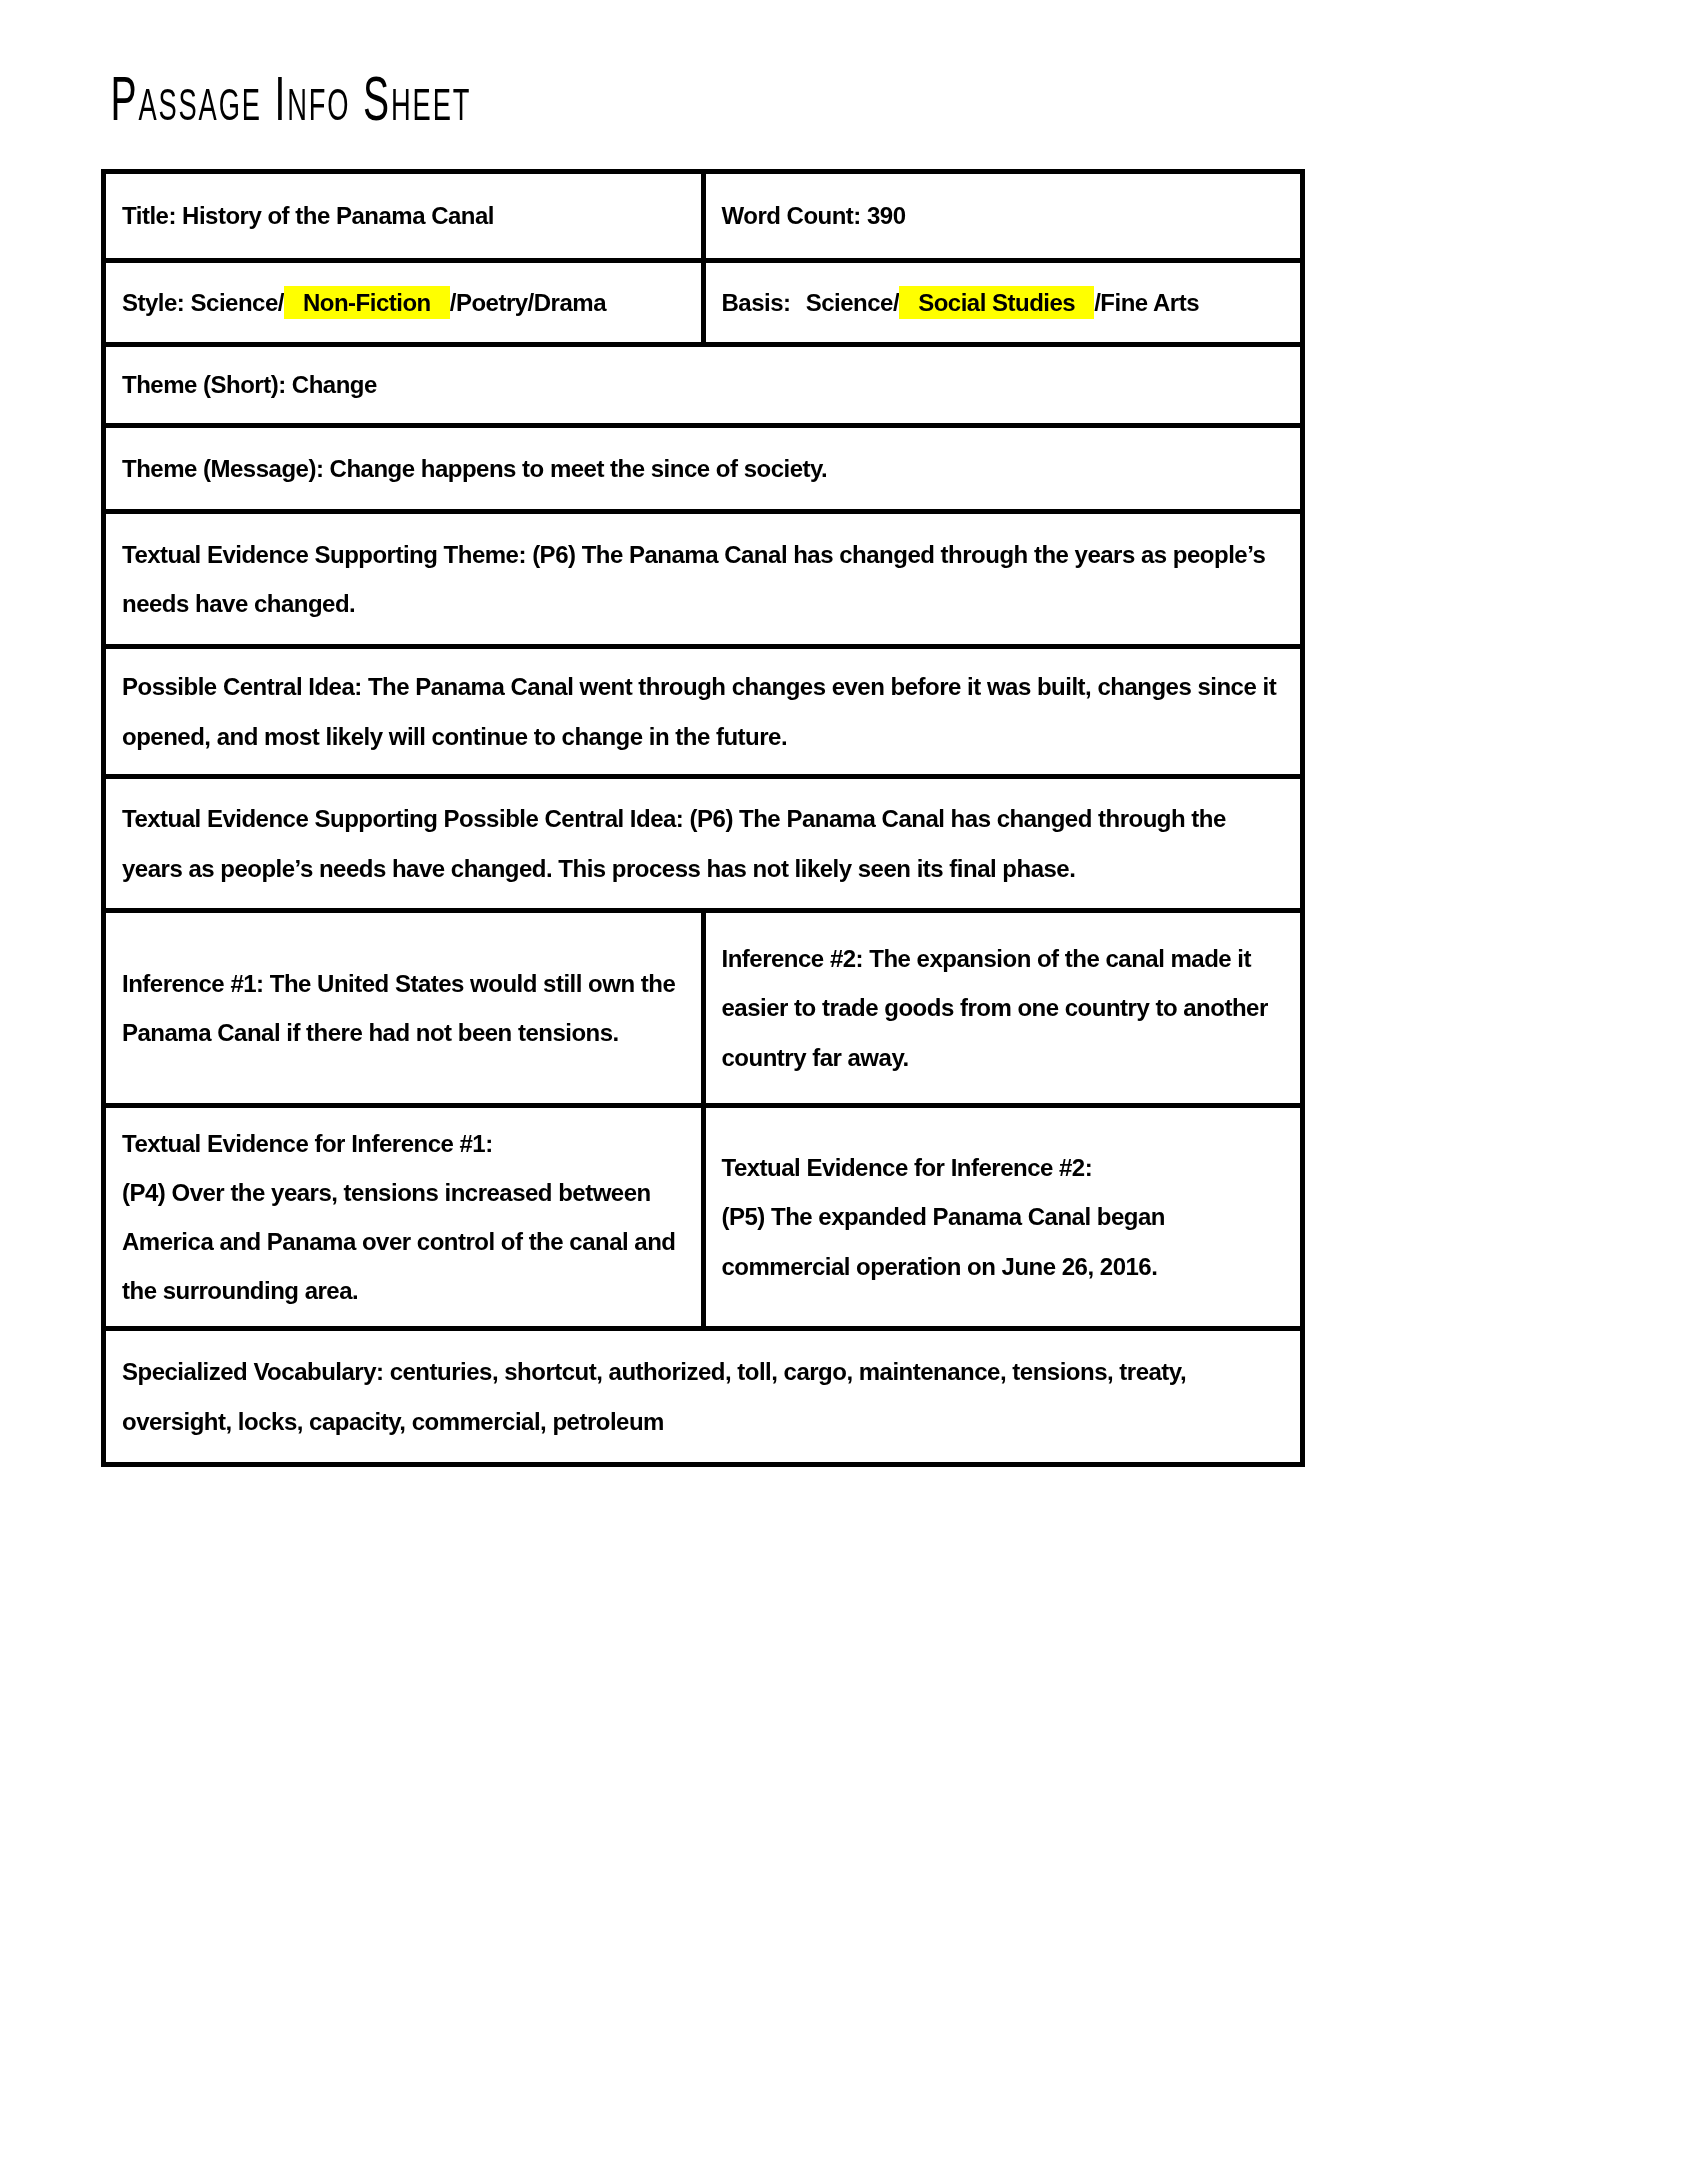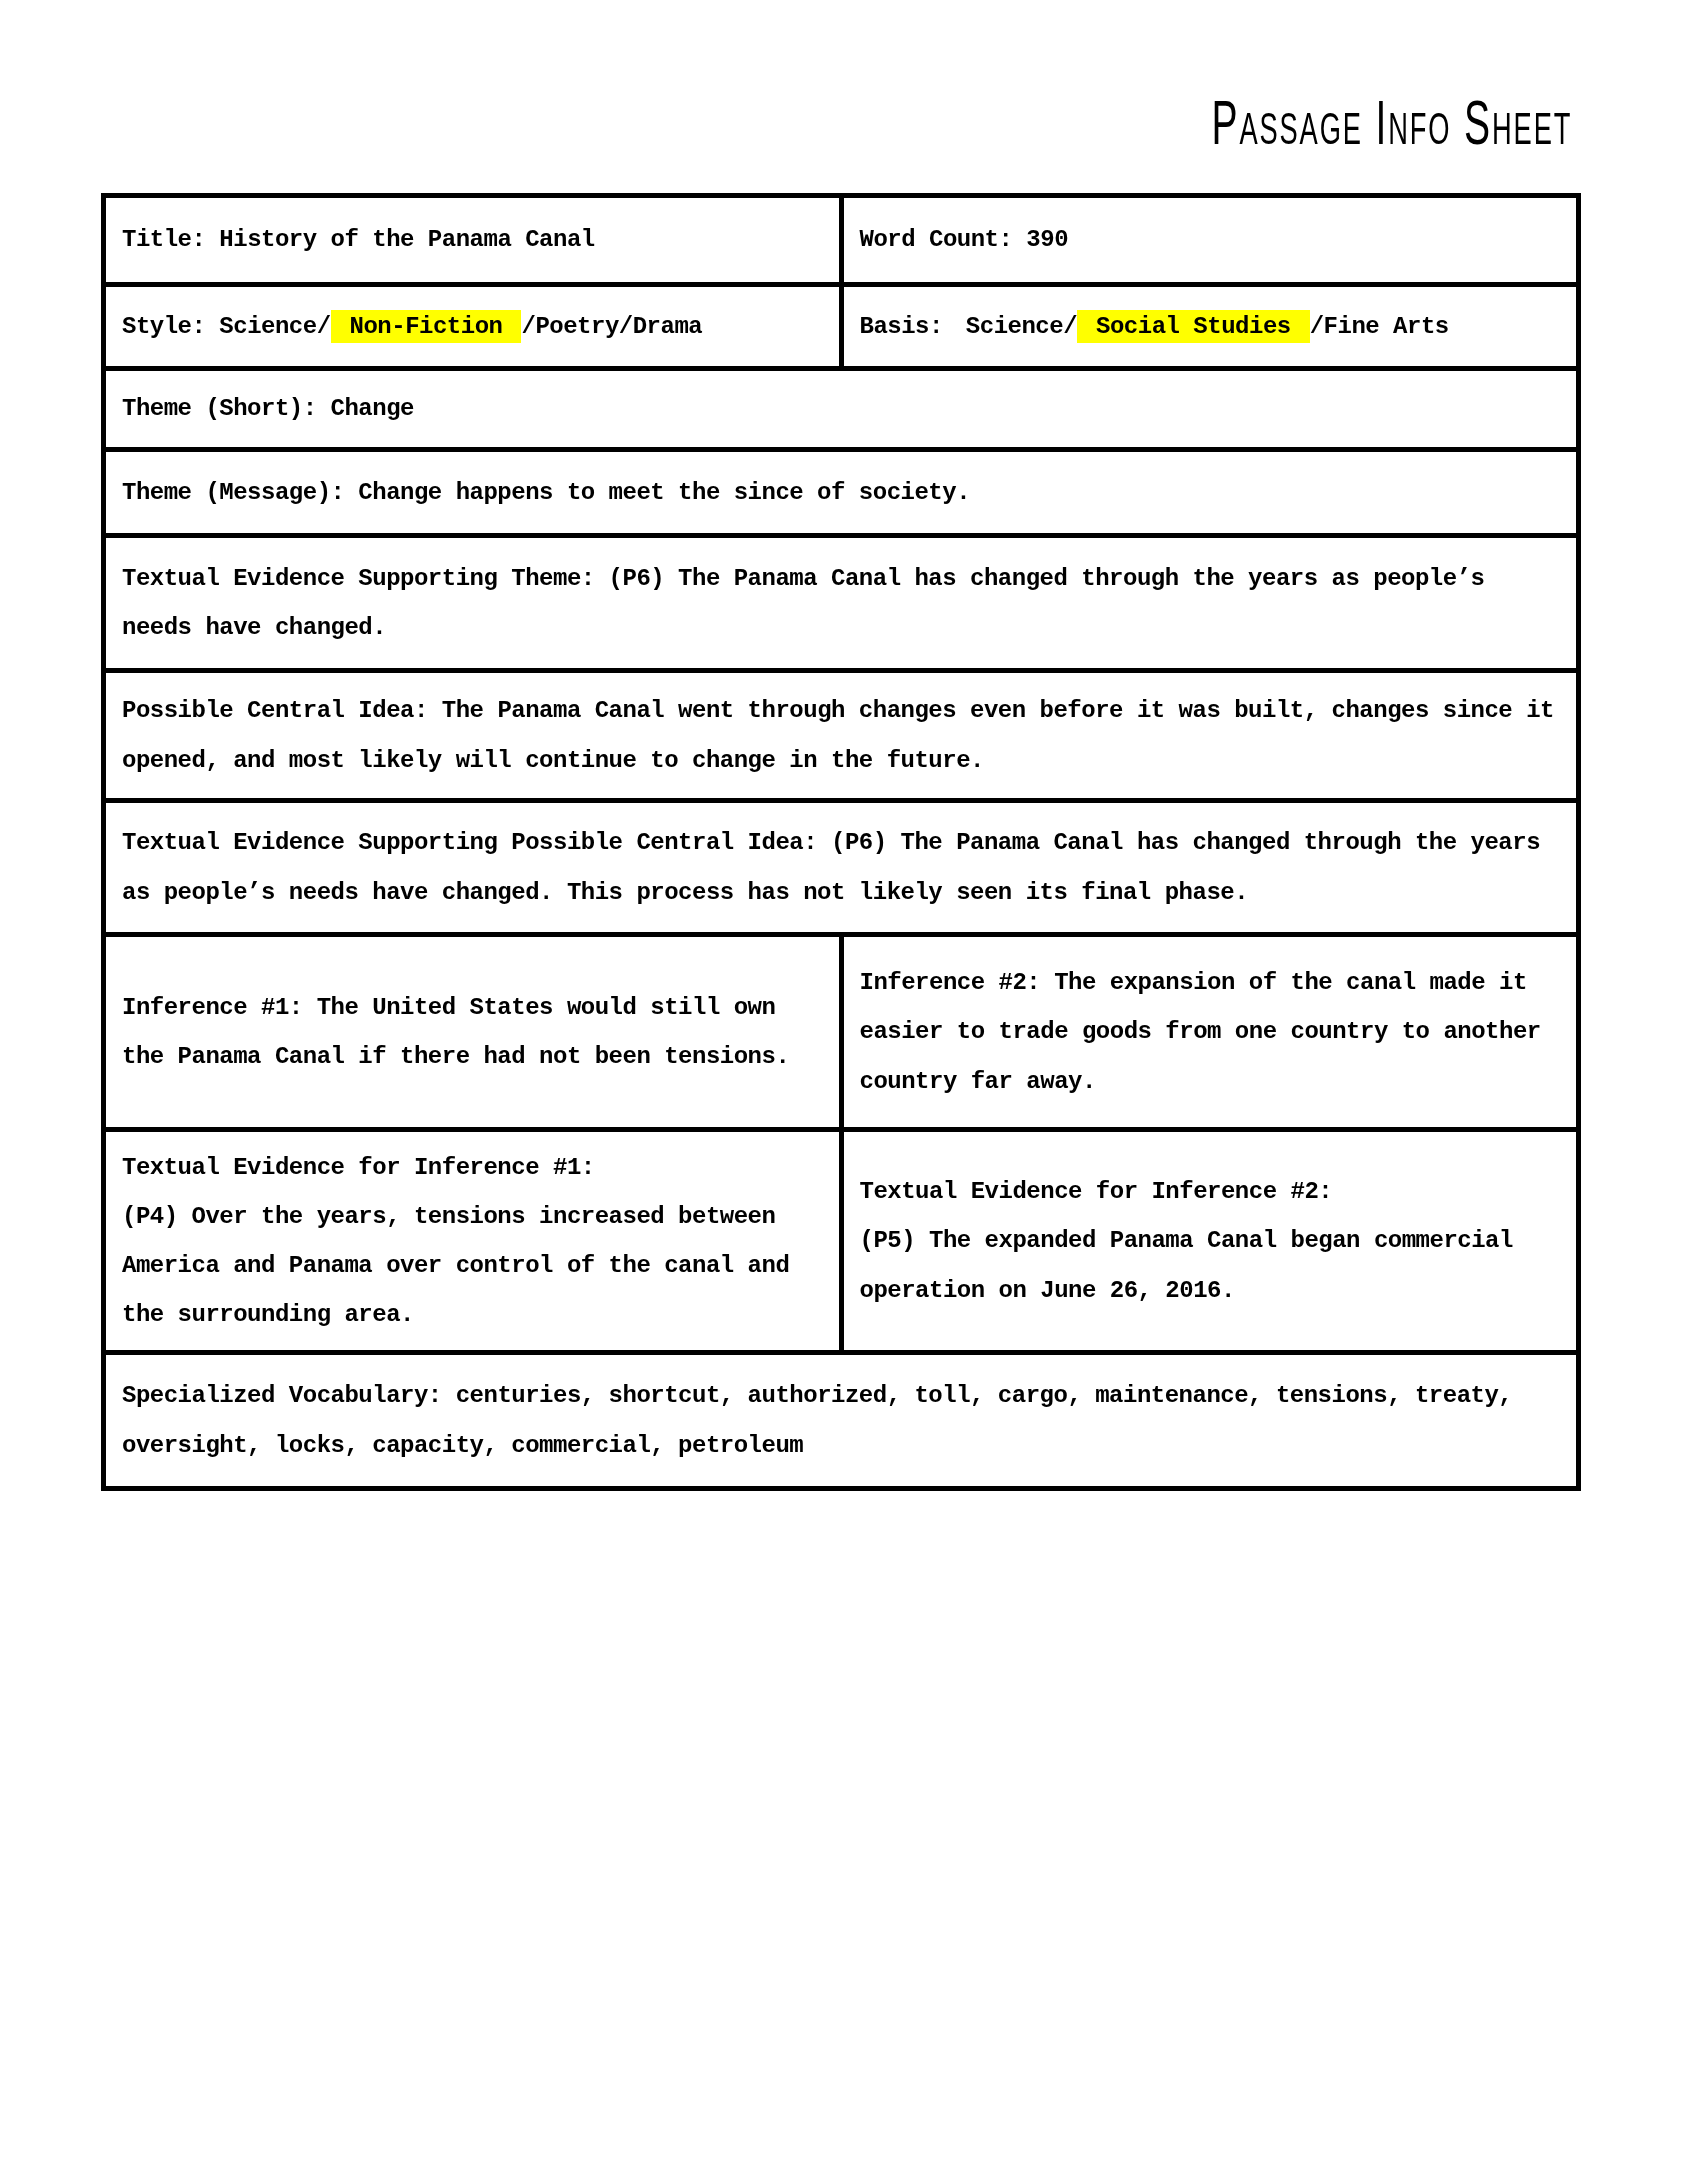--- a/index.html
+++ b/index.html
@@ -10,41 +10,40 @@
     font-family: "Liberation Sans", sans-serif;
   }
   .page {
     position: relative;
     width: 1683px;
     height: 2178px;
     background: #ffffff;
     overflow: hidden;
   }
   .title-wrap {
-    padding-top: 91px;
-    text-align: right;
+    padding-top: 67px;
+    text-align: left;
     height: 63px;
   }
   .title-text {
     display: inline-block;
     font-size: 63px;
     line-height: 1;
     font-weight: 400;
     font-variant: small-caps;
     letter-spacing: 3px;
     transform: scaleX(0.62);
     transform-origin: 50% 50%;
     white-space: nowrap;
   }
   table.info {
     border-collapse: collapse;
     table-layout: fixed;
-    width: 1480px;
+    width: 1204px;
     margin: 39px 8px 0 101px;
-    font-family: Liberation Mono, monospace;
   }
   table.info td {
     border: 5px solid #000000;
     vertical-align: middle;
     padding: 10px 16px;
     font-size: 24px;
     font-weight: 700;
     letter-spacing: -0.5px;
     line-height: 2.05;
     overflow: hidden;

